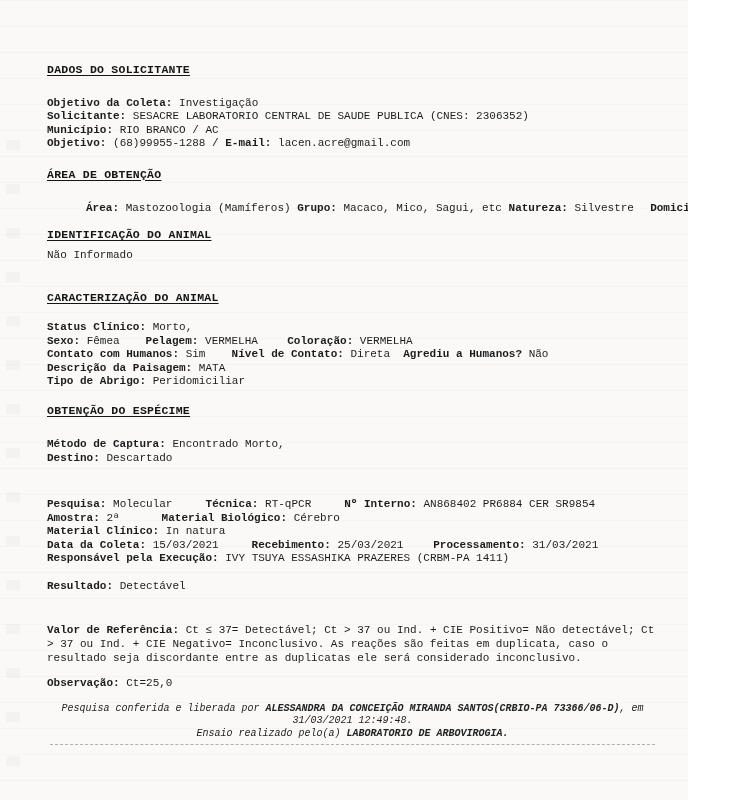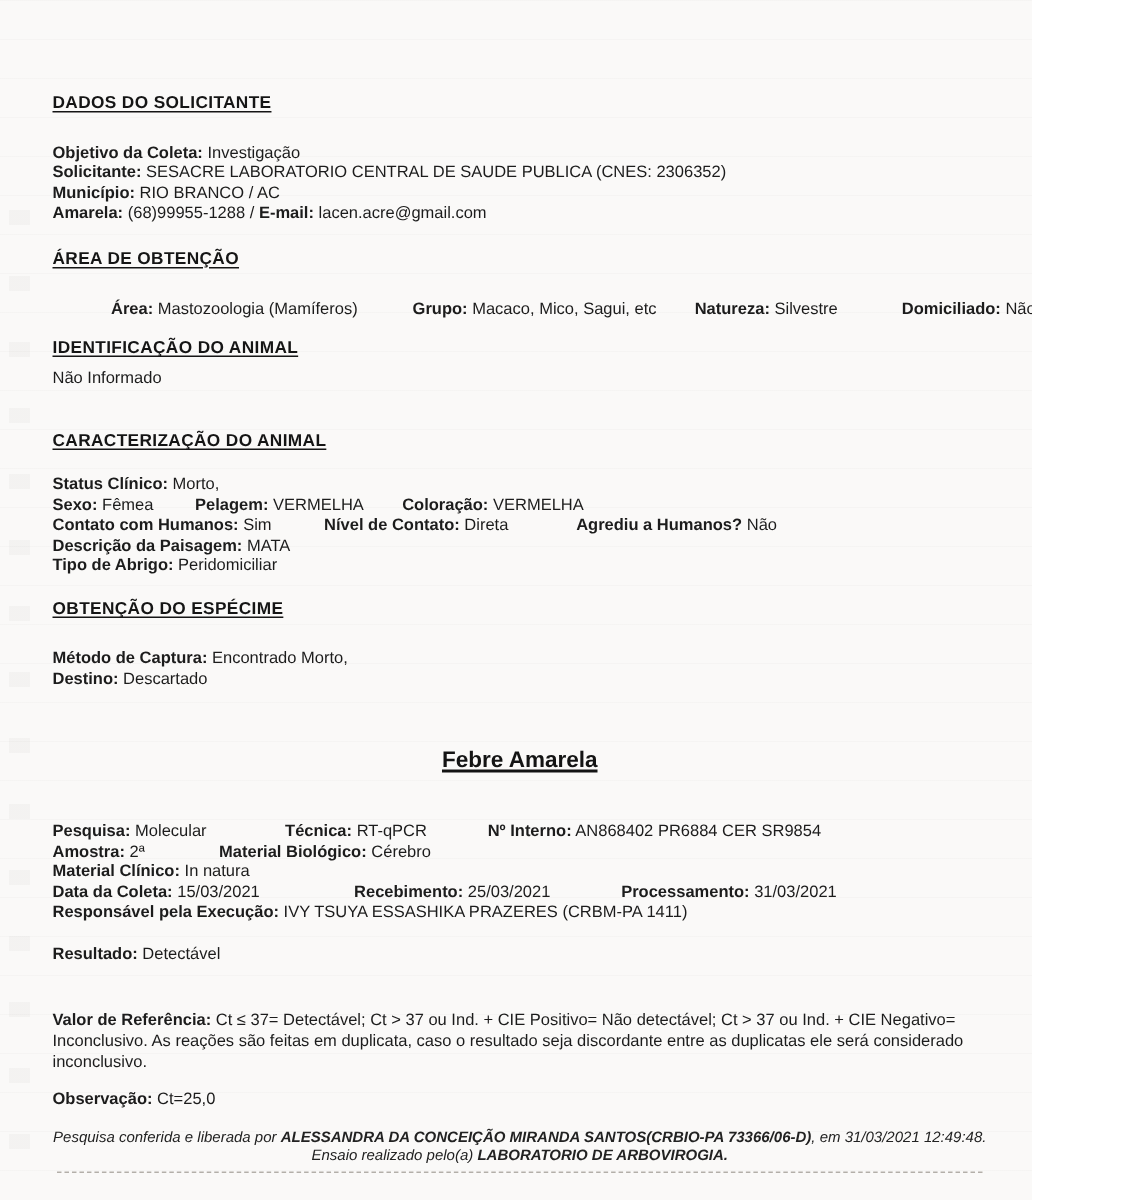--- a/index.html
+++ b/index.html
@@ -3,32 +3,33 @@
 <meta charset="utf-8">
 <style>
   html,body { margin:0; padding:0; }
   body { font-family: "Liberation Sans", sans-serif; background:#ffffff; }
 
   .page {
     position: relative;
     width: 688px;
     height: 800px;
     box-sizing: border-box;
-    padding: 63px 30px 0 35px;
+    padding: 63px 30px 0 47px;
     overflow: hidden;
     background:
       repeating-linear-gradient(
         to bottom,
         rgba(120,115,110,0.035) 0px,
         rgba(120,115,110,0.035) 1px,
         transparent 1px,
         transparent 26px
       ),
       #faf9f8;
     color:#1c1c1c;
+    font-family:Liberation Mono, monospace;
   }
 
   .heading {
     font-size: 11.5px;
     font-weight: 700;
     letter-spacing: .25px;
     text-decoration: underline;
     text-decoration-thickness: 1.4px;
     text-underline-offset: 2px;
     color:#151515;
@@ -118,21 +119,21 @@
     </div>
     <div class="row">
       <span class="lbl">Solicitante:</span>
       <span>SESACRE LABORATORIO CENTRAL DE SAUDE PUBLICA (CNES: 2306352)</span>
     </div>
     <div class="row">
       <span class="lbl">Município:</span>
       <span>RIO BRANCO / AC</span>
     </div>
     <div class="row">
-      <span class="lbl">Amarela:</span>
+      <span class="lbl">Objetivo:</span>
       <span>(68)99955-1288 /</span>
       <span class="lbl">E-mail:</span>
       <span>lacen.acre@gmail.com</span>
     </div>
   </div>
 
   <div class="heading h-area">ÁREA DE OBTENÇÃO</div>
 
   <div class="row row-area">
     <span class="pair" style="min-width:198px">
@@ -207,21 +208,20 @@
     <div class="row">
       <span class="lbl">Método de Captura:</span>
       <span>Encontrado Morto,</span>
     </div>
     <div class="row">
       <span class="lbl">Destino:</span>
       <span>Descartado</span>
     </div>
   </div>
 
-  <div class="exam-title">Febre Amarela</div>
 
   <div class="block-exame">
     <div class="row">
       <span class="pair" style="min-width:152px">
         <span class="lbl">Pesquisa:</span>
         <span>Molecular</span>
       </span>
       <span class="pair" style="min-width:132px">
         <span class="lbl">Técnica:</span>
         <span>RT-qPCR</span>

